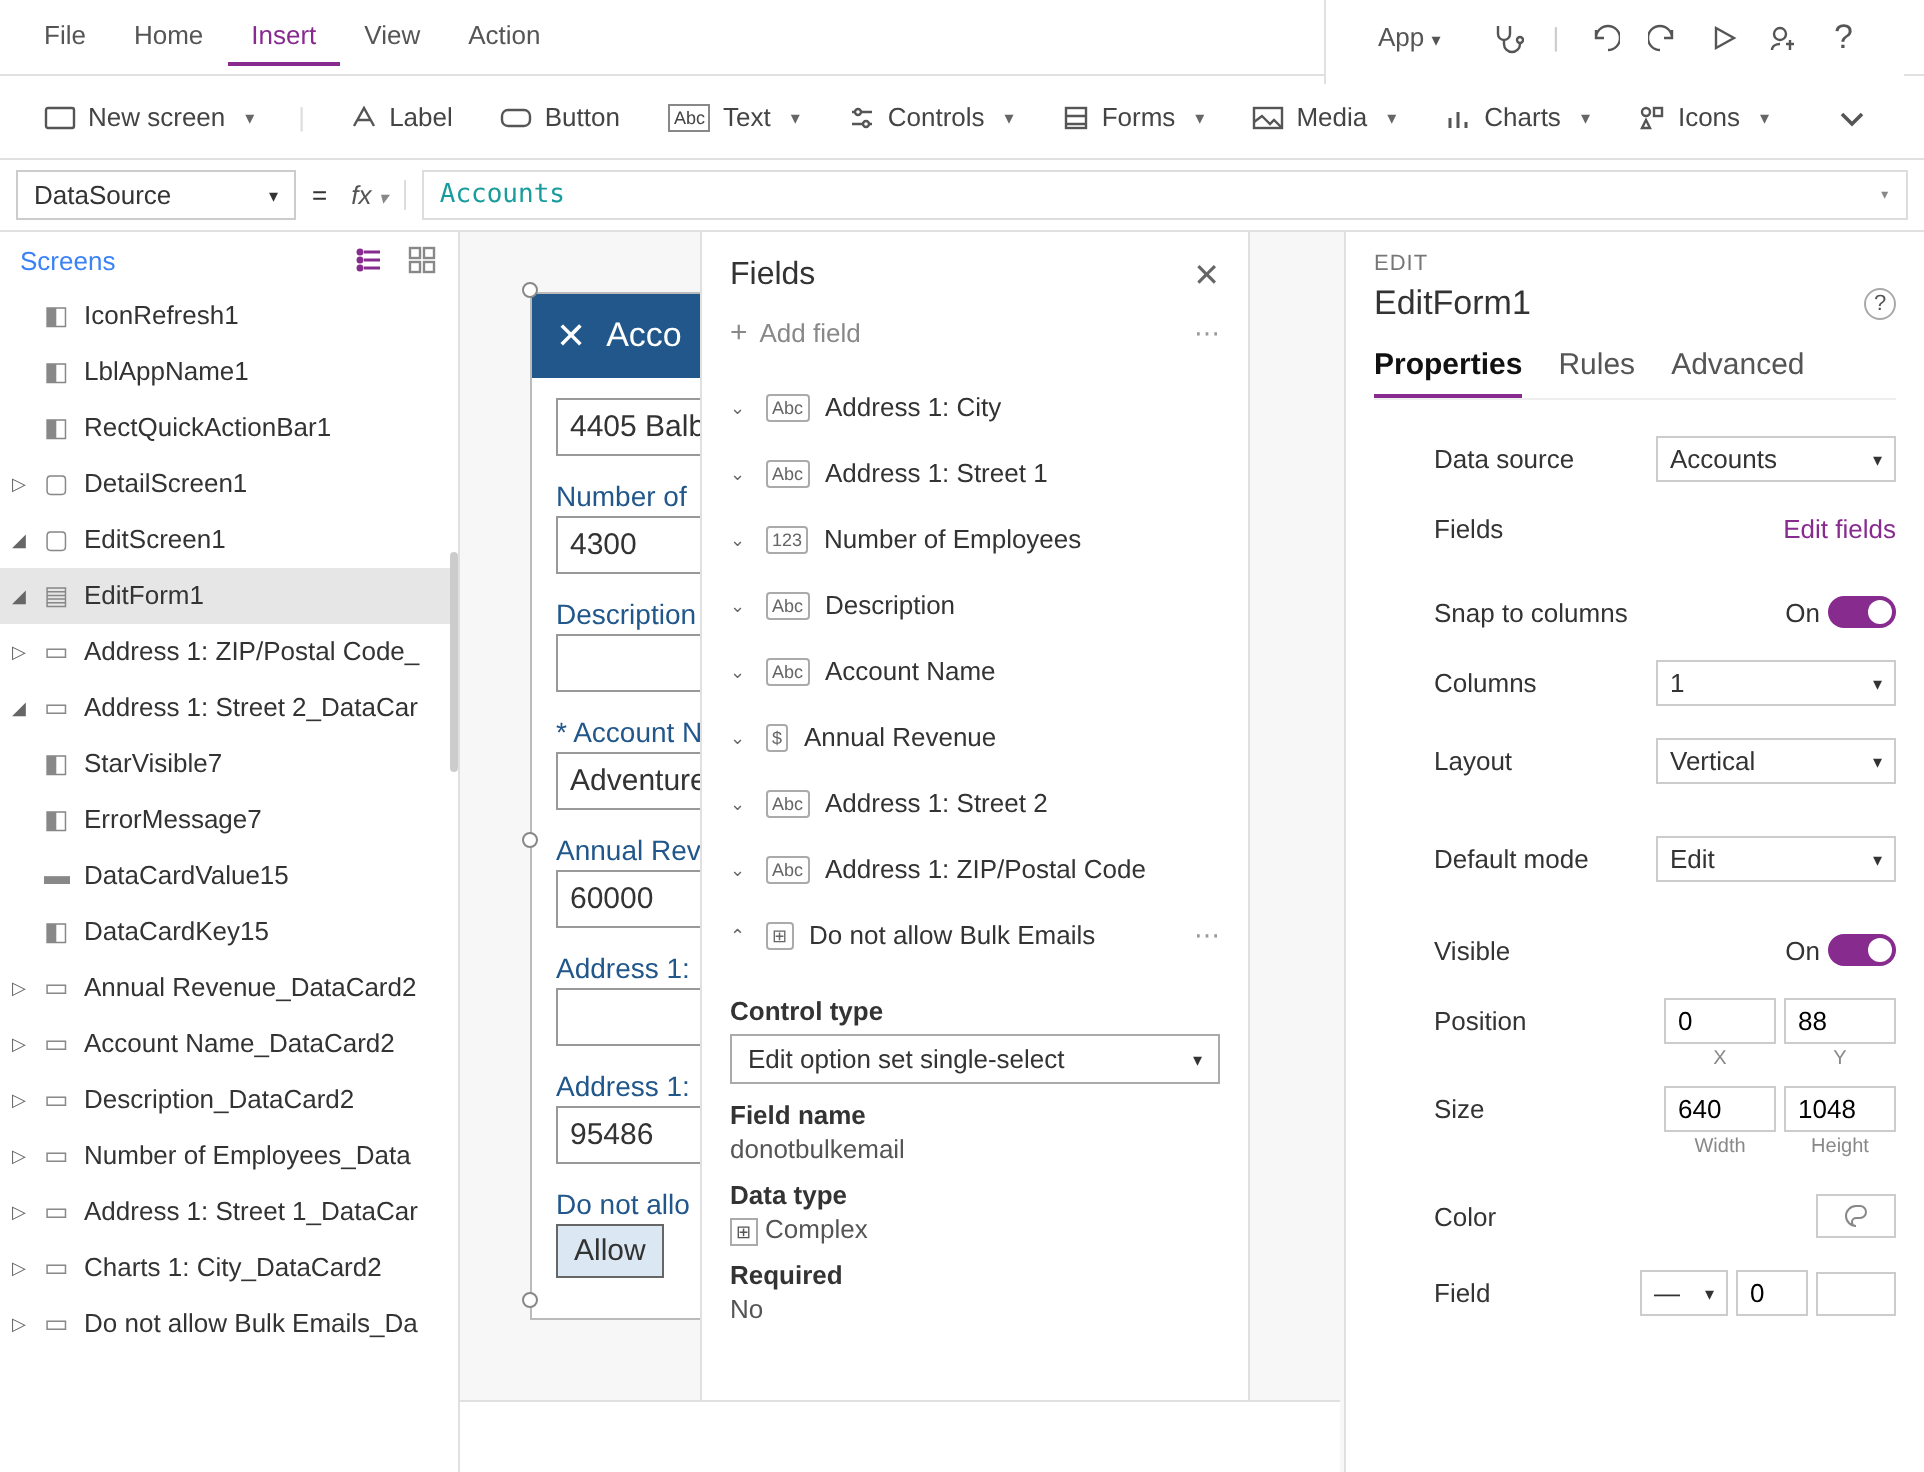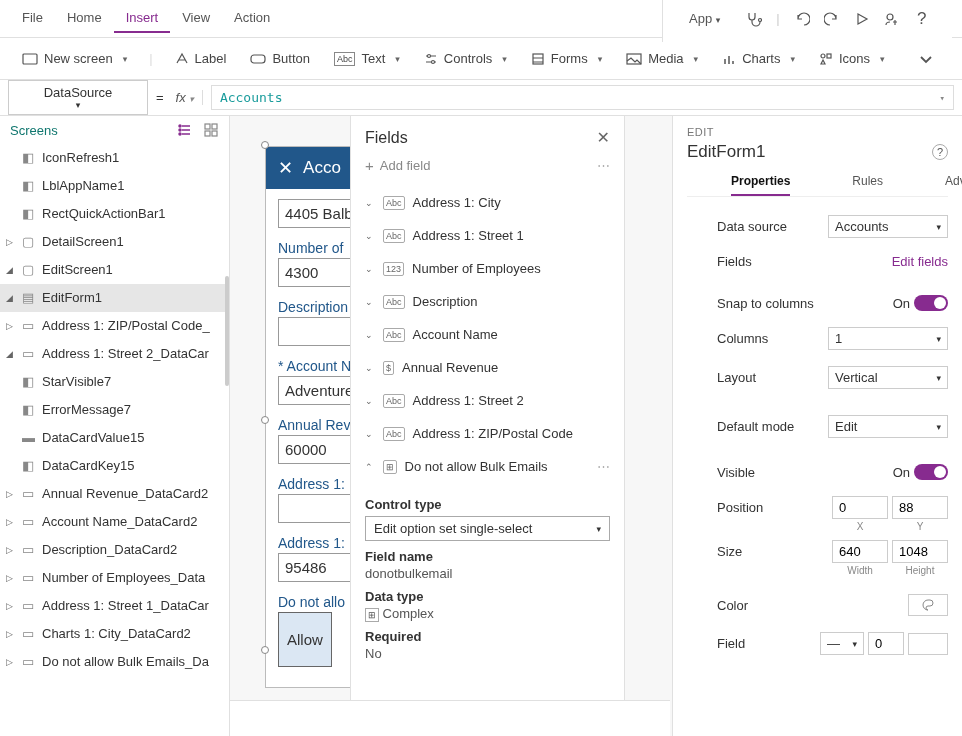--- a/index.html
+++ b/index.html
@@ -9,66 +9,66 @@
   .menubar .menu-item.active { color:#872b8f; border-bottom:2px solid #872b8f; font-weight:400; }
   .menubar .spacer { flex:1; }
   .menubar .right { display:flex; align-items:center; gap:14px; padding-right:6px; }
   .ticon { width:16px; height:16px; display:inline-flex; align-items:center; justify-content:center; color:#555; }
 
   .toolbar { display:flex; align-items:center; height:42px; padding:0 12px; border-bottom:1px solid #e0e0e0; gap:4px; }
   .tbtn { display:flex; align-items:center; gap:6px; padding:5px 10px; color:#444; cursor:pointer; border-radius:2px; font-size:13px; }
   .caret::after { content:"▾"; font-size:9px; margin-left:4px; color:#666; }
 
   .formulabar { display:flex; align-items:center; height:36px; padding:3px 8px; border-bottom:1px solid #e0e0e0; gap:8px; }
-  .prop-select { border:1px solid #ccc; padding:4px 8px; min-width:140px; display:flex; justify-content:space-between; align-items:center; background:#fff; cursor:pointer;flex-direction:column; }
+  .prop-select { border:1px solid #ccc; padding:4px 8px; min-width:140px; display:flex; justify-content:space-between; align-items:center; background:#fff; cursor:pointer; }
   .fx { font-style:italic; color:#555; padding:0 4px; }
   .formula-input { flex:1; border:1px solid #ddd; padding:4px 8px; color:#1a9c9c; font-family: Consolas, monospace; display:flex; justify-content:space-between; align-items:center; }
 
   .main { display:flex; height:calc(100% - 116px); }
 
   .left { width:230px; border-right:1px solid #e0e0e0; display:flex; flex-direction:column; position:relative; }
-  .left-header { display:flex; align-items:center; justify-content:space-between; padding:6px 10px; font-size:13px; color:#0f766e;gap:32px; }
+  .left-header { display:flex; align-items:center; justify-content:space-between; padding:6px 10px; font-size:13px; color:#3b82f6;gap:32px; }
   .search { margin:2px 8px 6px; border:1px solid #ccc; display:flex; align-items:center; padding:3px 6px; gap:6px; }
   .search input { border:0; outline:0; flex:1; font-size:13px; }
   .tree { flex:1; overflow-y:auto; font-size:13px; }
   .tree .node { display:flex; align-items:center; padding:4px 6px; gap:6px; white-space:nowrap; cursor:pointer; line-height:20px; }
   .tree .node.sel { background:#e6e6e6; }
   .tree .togg { width:10px; font-size:9px; color:#666; }
   .tree .tico { width:14px; color:#888; }
   .indent1{padding-left:18px}.indent2{padding-left:36px}.indent3{padding-left:54px}.indent4{padding-left:72px}
   .left-scroll { position:absolute; right:0; top:160px; width:4px; height:110px; background:#ccc; border-radius:2px; }
 
   .canvas { flex:1; background:#f7f7f7; position:relative; overflow:hidden; }
   .form-card { position:absolute; left:35px; top:30px; width:275px; background:#fff; border:1px solid #bbb; }
   .form-head { background:#21578a; color:#fff; padding:10px 12px; display:flex; align-items:center; gap:10px; font-size:17px; }
   .form-body { padding:6px 12px 12px; }
   .ffield { margin:4px 0 8px; }
   .flabel { color:#21578a; font-size:14px; padding:4px 0 2px; }
   .finput { border:1px solid #999; padding:5px 6px; font-size:15px; background:#fff; width:100%; }
   .flabel.req::before { content:"* "; color:#21578a; }
-  .allow-box { display:inline-block; border:1px solid #666; background:#dbe7f3; padding:18px 8px; font-size:15px; }
+  .allow-box { display:inline-block; border:1px solid #666; background:#dbe7f3; padding:4px 8px; font-size:15px; }
   .seldot{width:8px;height:8px;border:1px solid #888;border-radius:50%;background:#fff;position:absolute;}
 
   .fields-panel { position:absolute; left:120px; top:0; width:275px; height:100%; background:#fff; border-left:1px solid #e0e0e0; border-right:1px solid #e0e0e0; display:flex; flex-direction:column; }
   .fp-head { display:flex; justify-content:space-between; align-items:center; padding:12px 14px 4px; font-size:16px; }
   .fp-add { display:flex; align-items:center; gap:8px; padding:6px 14px 12px; color:#888; font-size:13px; }
   .fp-list { flex:1; overflow-y:auto; }
   .fp-item { display:flex; align-items:center; gap:8px; padding:9px 14px; font-size:13px; color:#333; cursor:pointer; }
   .fp-item .chev { font-size:9px; color:#666; width:10px; }
   .fp-item .typ { font-size:9px; border:1px solid #aaa; color:#666; padding:1px 2px; border-radius:2px; }
   .fp-detail { padding:6px 14px 20px; font-size:13px; }
   .fp-detail .dl { font-weight:600; margin-top:8px; }
   .fp-detail .dv { color:#555; margin-top:2px; }
   .fp-select { border:1px solid #aaa; padding:4px 8px; margin-top:4px; display:flex; justify-content:space-between; align-items:center; }
 
   .right { width:290px; border-left:1px solid #e0e0e0; padding:10px 14px; background:#fff; overflow-y:auto; }
   .right .sect { font-size:11px; color:#777; text-transform:uppercase; letter-spacing:.5px; }
   .right .title { display:flex; justify-content:space-between; align-items:center; font-size:17px; padding:4px 0 6px; }
   .ptabs { display:flex; gap:18px; border-bottom:1px solid #eee; margin-bottom:10px; }
-  .ptab { padding:6px 0; font-size:12px; color:#555; cursor:pointer;margin-left:44px; }
+  .ptab { padding:6px 0; font-size:15px; color:#555; cursor:pointer; }
   .ptab.active { color:#111; border-bottom:2px solid #872b8f; font-weight:600; }
   .prow { display:flex; align-items:center; justify-content:space-between; padding:8px 0; font-size:13px;margin-left:30px; }
   .prow .pval { display:flex; align-items:center; gap:4px; }
   .pselect { border:1px solid #ccc; padding:3px 6px; min-width:120px; display:flex; justify-content:space-between; align-items:center; font-size:13px; }
   .plink { color:#872b8f; cursor:pointer; }
   .toggle { width:34px; height:16px; background:#872b8f; border-radius:8px; position:relative; }
   .toggle::after { content:""; position:absolute; right:2px; top:2px; width:12px; height:12px; background:#fff; border-radius:50%; }
   .pinput { border:1px solid #ccc; width:56px; padding:3px 6px; text-align:left; font-size:13px; }
   .colorbox { width:40px; height:22px; border:1px solid #ccc; display:flex; align-items:center; justify-content:center; }
   .sublabel { font-size:10px; color:#888; text-align:center; }

